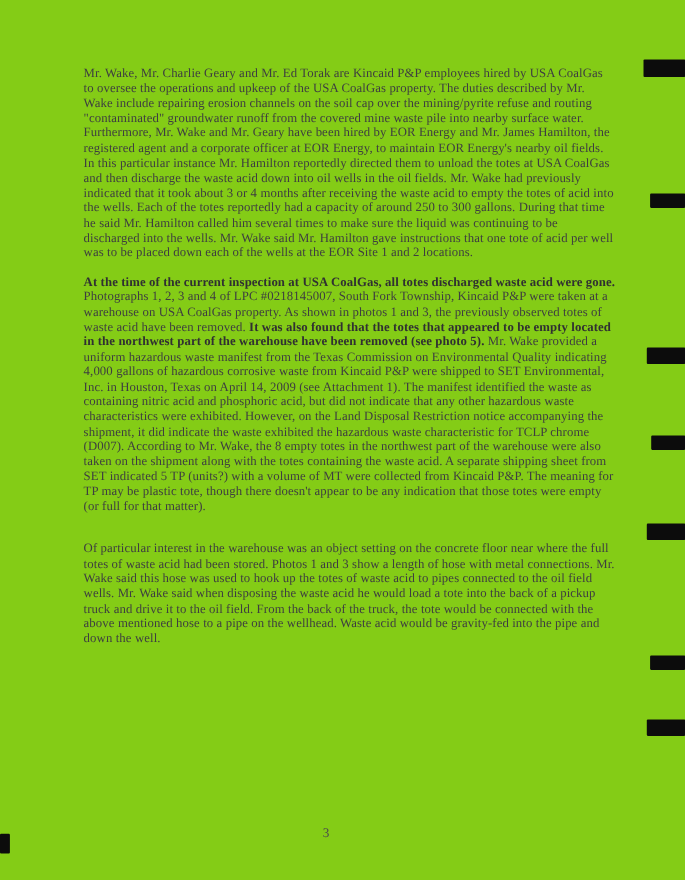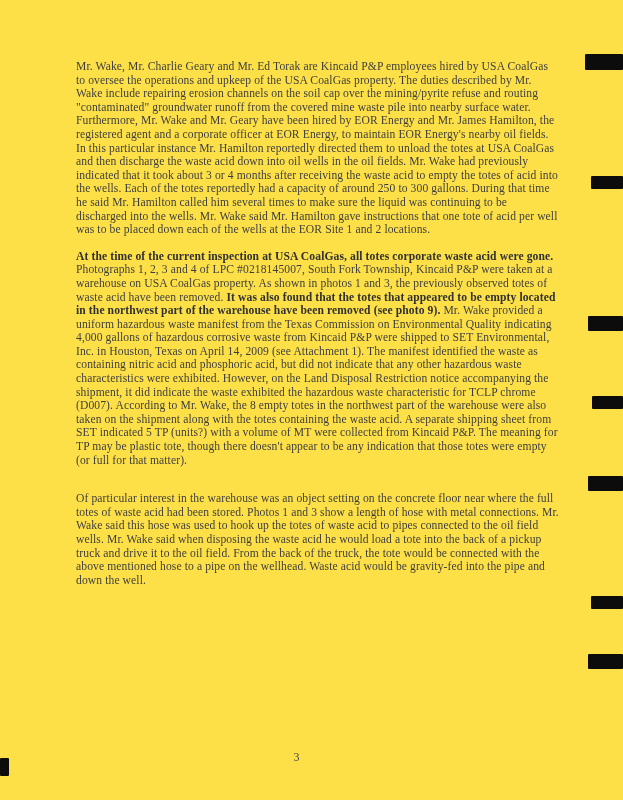--- a/index.html
+++ b/index.html
@@ -4,21 +4,21 @@
 <style>
   html, body {
     margin: 0;
     padding: 0;
     background: #ffffff;
   }
   .page {
     position: relative;
     width: 623px;
     height: 800px;
-    background: #fde047;
+    background: #84cc16;
     overflow: hidden;
     font-family: "Liberation Serif", serif;
   }
   .text-block {
     position: absolute;
     left: 76px;
     top: 60px;
     width: 484px;
     color: #3e3e40;
     font-size: 11.6px;
@@ -64,23 +64,23 @@
 </style>
 </head>
 <body>
 
 <div class="page">
 
   <div class="text-block">
 
     <p class="para"><span>Mr. Wake, Mr. Charlie Geary and Mr. Ed Torak are Kincaid P&amp;P employees hired by USA CoalGas to oversee the operations and upkeep of the USA CoalGas property. The duties described by Mr. Wake include repairing erosion channels on the soil cap over the mining/pyrite refuse and routing "contaminated" groundwater runoff from the covered mine waste pile into nearby surface water. Furthermore, Mr. Wake and Mr. Geary have been hired by EOR Energy and Mr. James Hamilton, the registered agent and a corporate officer at EOR Energy, to maintain EOR Energy's nearby oil fields. In this particular instance Mr. Hamilton reportedly directed them to unload the totes at USA CoalGas and then discharge the waste acid down into oil wells in the oil fields. Mr. Wake had previously indicated that it took about 3 or 4 months after receiving the waste acid to empty the totes of acid into the wells. Each of the totes reportedly had a capacity of around 250 to 300 gallons. During that time he said Mr. Hamilton called him several times to make sure the liquid was continuing to be discharged into the wells. Mr. Wake said Mr. Hamilton gave instructions that one tote of acid per well was to be placed down each of the wells at the EOR Site 1 and 2 locations.</span></p>
 
-    <p class="para"><span class="seg-bold">At the time of the current inspection at USA CoalGas, all totes corporate waste acid were gone.</span>
+    <p class="para"><span class="seg-bold">At the time of the current inspection at USA CoalGas, all totes discharged waste acid were gone.</span>
       <span>Photographs 1, 2, 3 and 4 of LPC #0218145007, South Fork Township, Kincaid P&amp;P were taken at a warehouse on USA CoalGas property. As shown in photos 1 and 3, the previously observed totes of waste acid have been removed.</span>
-      <span class="seg-bold">It was also found that the totes that appeared to be empty located in the northwest part of the warehouse have been removed (see photo 9).</span>
+      <span class="seg-bold">It was also found that the totes that appeared to be empty located in the northwest part of the warehouse have been removed (see photo 5).</span>
       <span>Mr. Wake provided a uniform hazardous waste manifest from the Texas Commission on Environmental Quality indicating 4,000 gallons of hazardous corrosive waste from Kincaid P&amp;P were shipped to SET Environmental, Inc. in Houston, Texas on April 14, 2009 (see Attachment 1). The manifest identified the waste as containing nitric acid and phosphoric acid, but did not indicate that any other hazardous waste characteristics were exhibited. However, on the Land Disposal Restriction notice accompanying the shipment, it did indicate the waste exhibited the hazardous waste characteristic for TCLP chrome (D007). According to Mr. Wake, the 8 empty totes in the northwest part of the warehouse were also taken on the shipment along with the totes containing the waste acid. A separate shipping sheet from SET indicated 5 TP (units?) with a volume of MT were collected from Kincaid P&amp;P. The meaning for TP may be plastic tote, though there doesn't appear to be any indication that those totes were empty (or full for that matter).</span></p>
 
     <p class="para gap-large"><span>Of particular interest in the warehouse was an object setting on the concrete floor near where the full totes of waste acid had been stored. Photos 1 and 3 show a length of hose with metal connections. Mr. Wake said this hose was used to hook up the totes of waste acid to pipes connected to the oil field wells. Mr. Wake said when disposing the waste acid he would load a tote into the back of a pickup truck and drive it to the oil field. From the back of the truck, the tote would be connected with the above mentioned hose to a pipe on the wellhead. Waste acid would be gravity-fed into the pipe and down the well.</span></p>
 
   </div>
 
   <div class="page-number">3</div>
 
   <div class="artifact a1"></div>
   <div class="artifact a2"></div>

